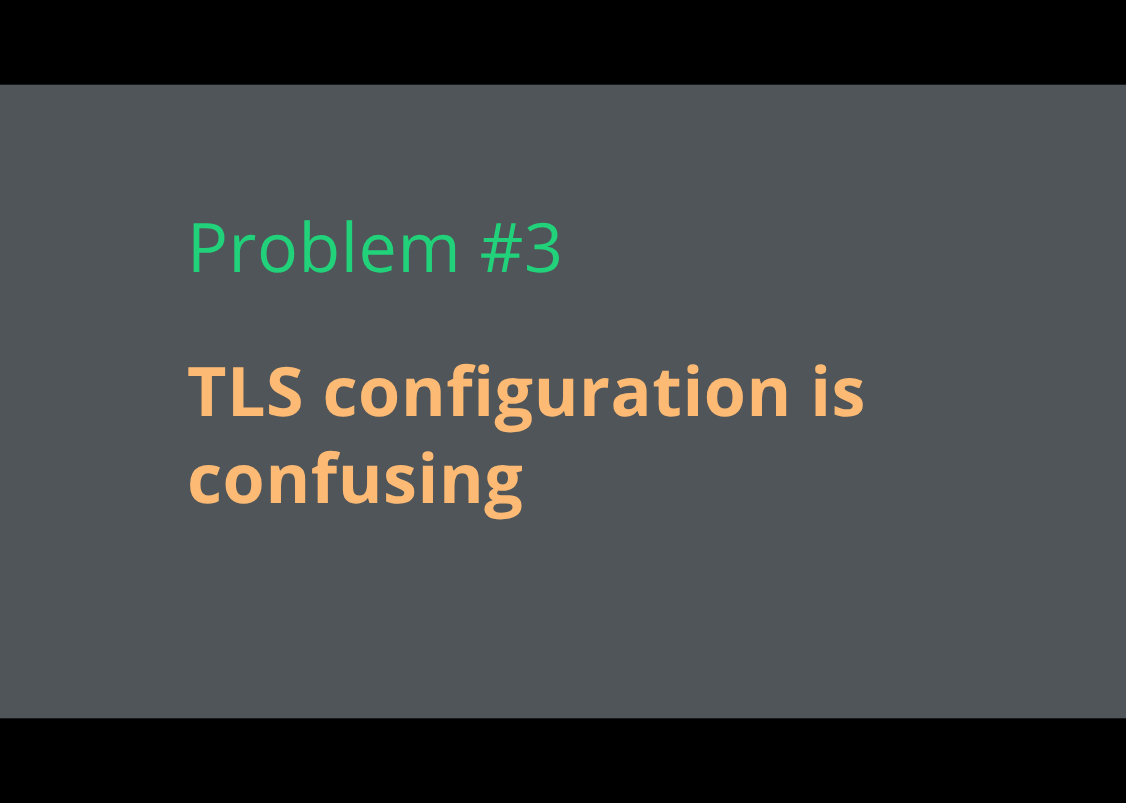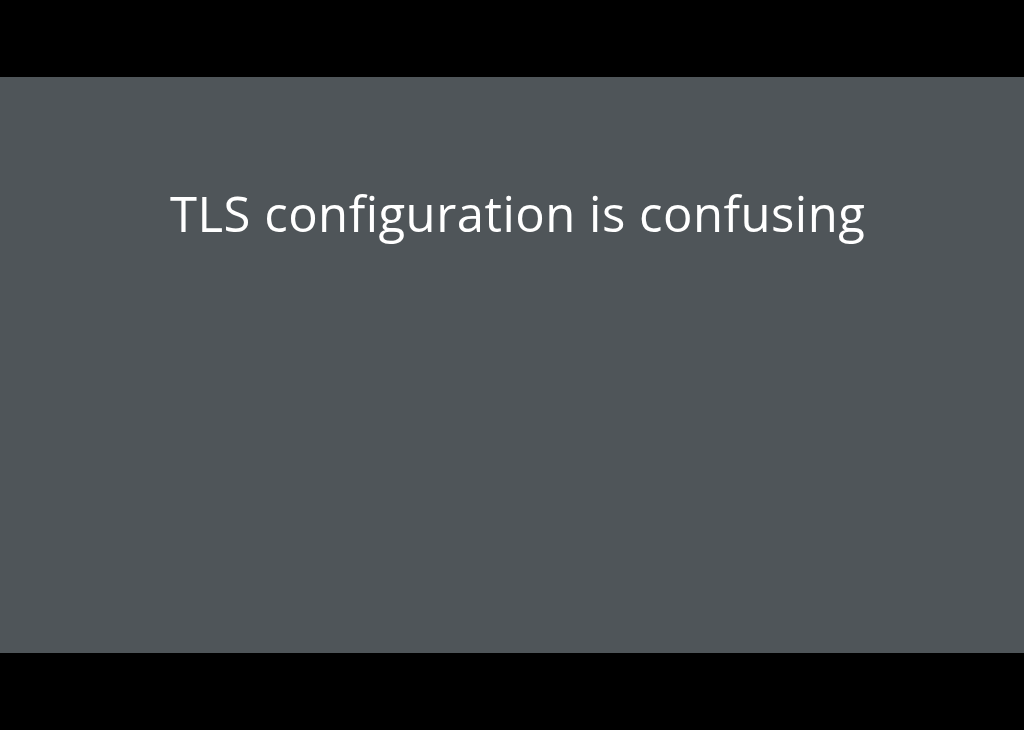--- a/index.html
+++ b/index.html
@@ -31,23 +31,23 @@
     right: 120px;
   }
   .title {
     color: #21d27a;
     font-size: 62px;
     font-weight: 400;
     letter-spacing: 0.5px;
     margin-bottom: 50px;
   }
   .body {
-    color: #ffffff;
-    font-size: 49px;
-    font-weight: 400;
+    color: #fdba74;
+    font-size: 62px;
+    font-weight: 700;
     line-height: 1.28;
     letter-spacing: 0.5px;
   }
   .footer {
     position: absolute;
     left: 0;
     right: 0;
     bottom: 0;
     height: 34px;
   }
@@ -77,18 +77,19 @@
     word-spacing: 6px;
   }
 </style>
 </head>
 <body>
 
 <div class="letterbox">
   <div class="slide">
 
     <div class="content">
+      <div class="title">Problem #3</div>
       <div class="body">TLS configuration is confusing</div>
     </div>
 
 
   </div>
 </div>
 
 </body></html>

